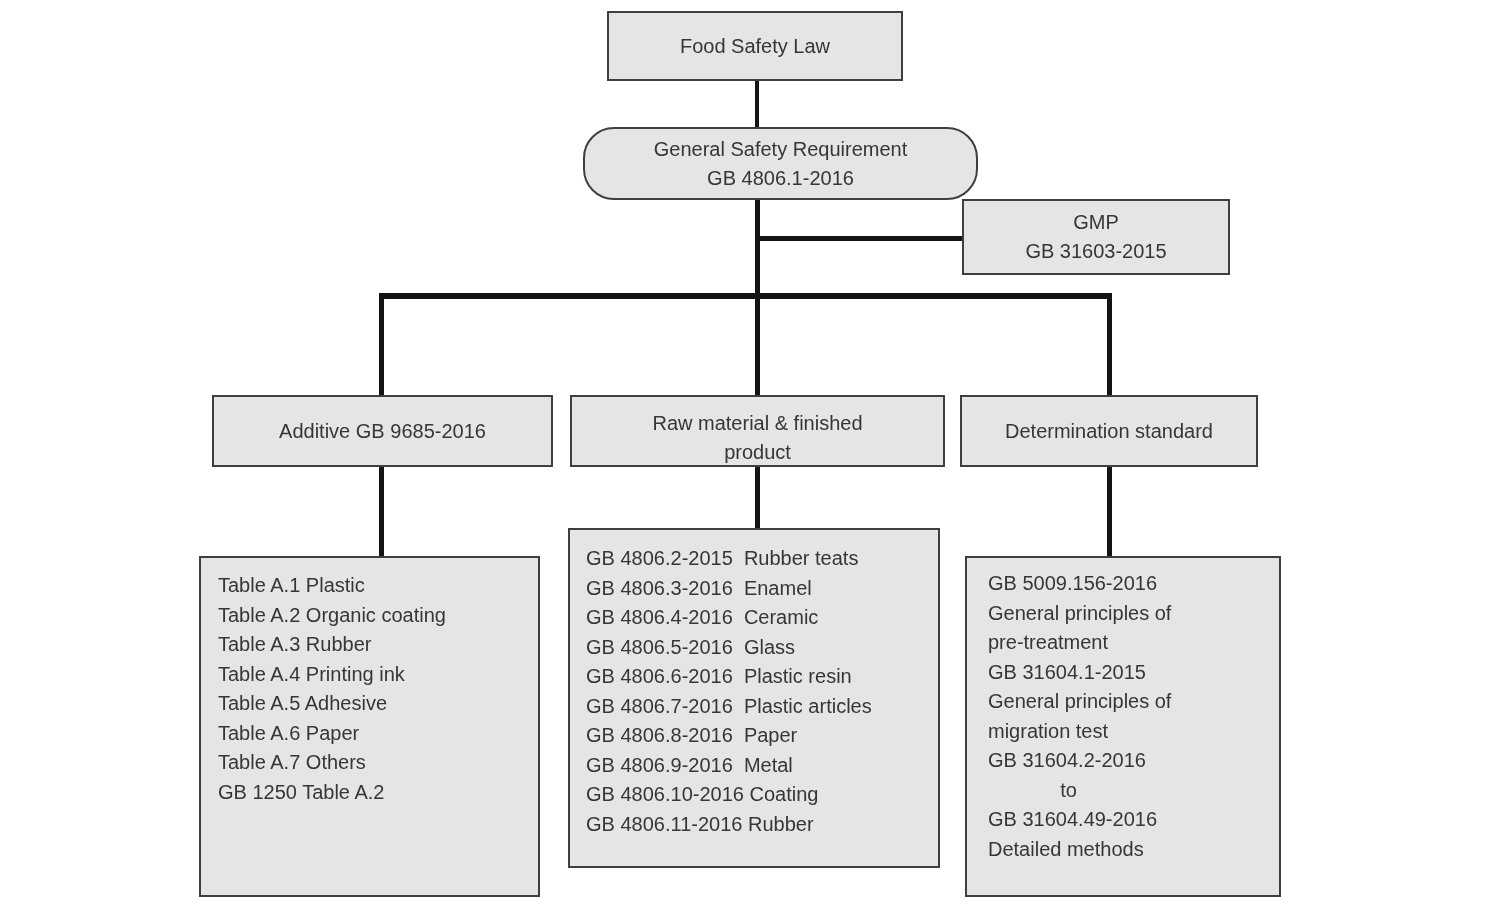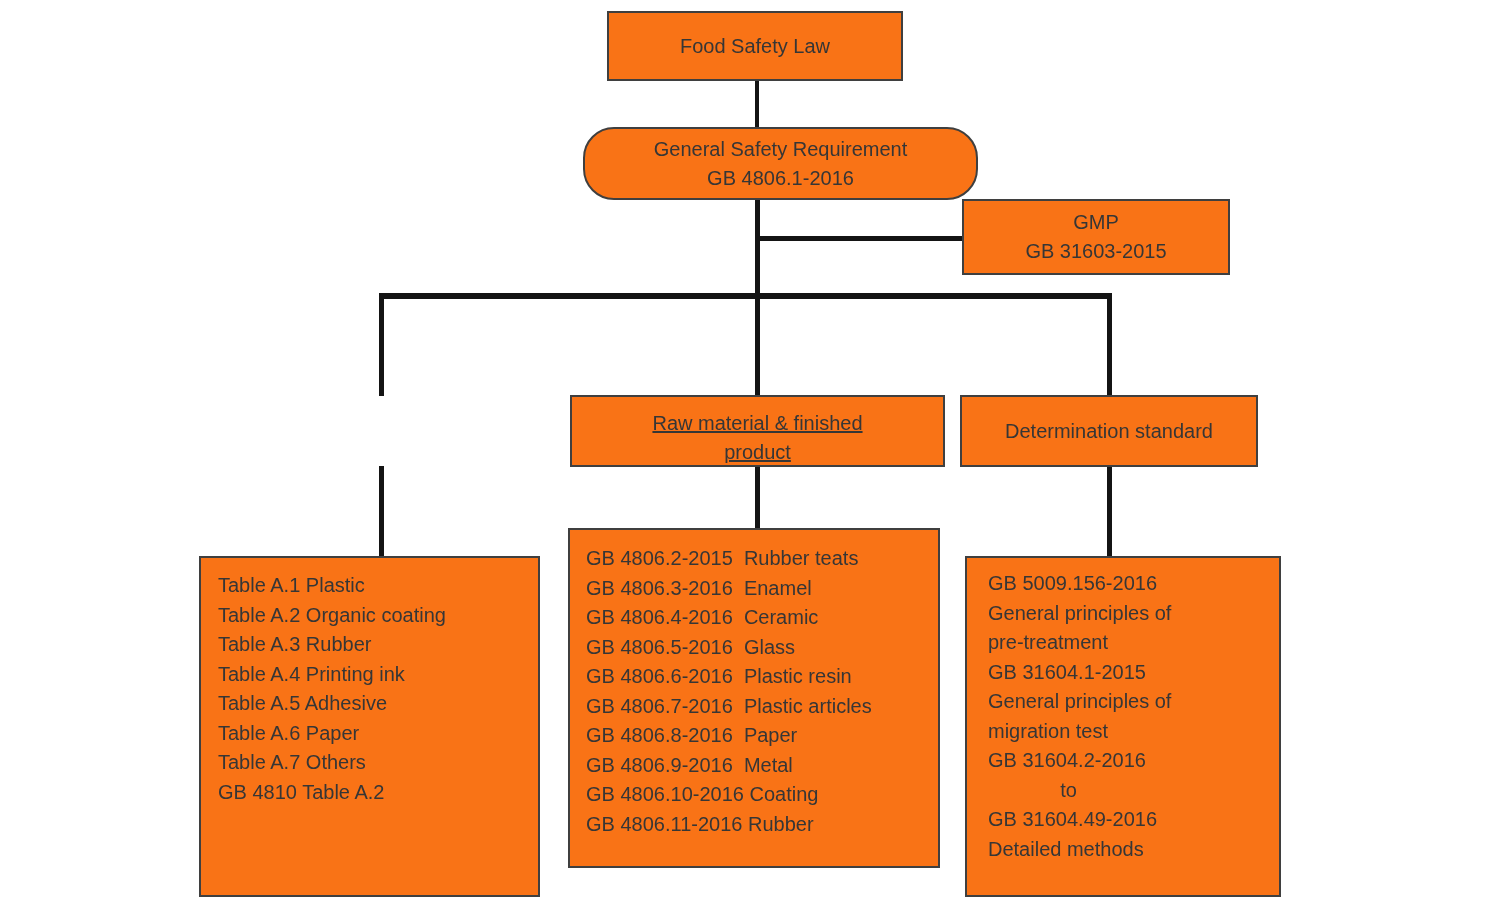--- a/index.html
+++ b/index.html
@@ -11,37 +11,36 @@
     font-family: "Liberation Sans", sans-serif;
     color: #333333;
     overflow: hidden;
   }
   .line {
     position: absolute;
     background: #141414;
   }
   .box {
     position: absolute;
-    background: #f97316;
+    background: #e5e5e5;
     border: 2px solid #3f3f3f;
     box-sizing: border-box;
     font-size: 20px;
     color: #363636;
   }
   .box.center {
     display: flex;
     flex-direction: column;
     align-items: center;
     justify-content: center;
     text-align: center;
     line-height: 29px;
   }
   .box.top-pad {
     justify-content: flex-start;
-    text-decoration: underline;
   }
   .list-box {
     line-height: 29.5px;
   }
   .list-box .list-line {
     white-space: pre;
   }
 </style>
 </head>
 <body>
@@ -65,40 +64,43 @@
   <div class="box center" style="left:583px; top:127px; width:395px; height:73px;border-radius:31px;">
     <div>General Safety Requirement</div>
     <div>GB 4806.1-2016</div>
   </div>
 
   <div class="box center" style="left:962px; top:199px; width:268px; height:76px;">
     <div>GMP</div>
     <div>GB 31603-2015</div>
   </div>
 
+  <div class="box center" style="left:212px; top:395px; width:341px; height:72px;">
+    <div>Additive GB 9685-2016</div>
+  </div>
 
   <div class="box center top-pad" style="left:570px; top:395px; width:375px; height:72px; padding-top:12px;">
     <div>Raw material &amp; finished</div>
     <div>product</div>
   </div>
 
   <div class="box center" style="left:960px; top:395px; width:298px; height:72px;">
     <div>Determination standard</div>
   </div>
 
   <div class="box list-box" style="left:199px; top:556px; width:341px; height:341px; padding:13px 0 0 17px;">
 
   <div class="list-line">Table A.1 Plastic</div>
       <div class="list-line">Table A.2 Organic coating</div>
       <div class="list-line">Table A.3 Rubber</div>
       <div class="list-line">Table A.4 Printing ink</div>
       <div class="list-line">Table A.5 Adhesive</div>
       <div class="list-line">Table A.6 Paper</div>
       <div class="list-line">Table A.7 Others</div>
-      <div class="list-line">GB 4810 Table A.2</div>
+      <div class="list-line">GB 1250 Table A.2</div>
     </div>
 
   <div class="box list-box" style="left:568px; top:528px; width:372px; height:340px; padding:14px 0 0 16px;">
 
   <div class="list-line">GB 4806.2-2015  Rubber teats</div>
       <div class="list-line">GB 4806.3-2016  Enamel</div>
       <div class="list-line">GB 4806.4-2016  Ceramic</div>
       <div class="list-line">GB 4806.5-2016  Glass</div>
       <div class="list-line">GB 4806.6-2016  Plastic resin</div>
       <div class="list-line">GB 4806.7-2016  Plastic articles</div>

